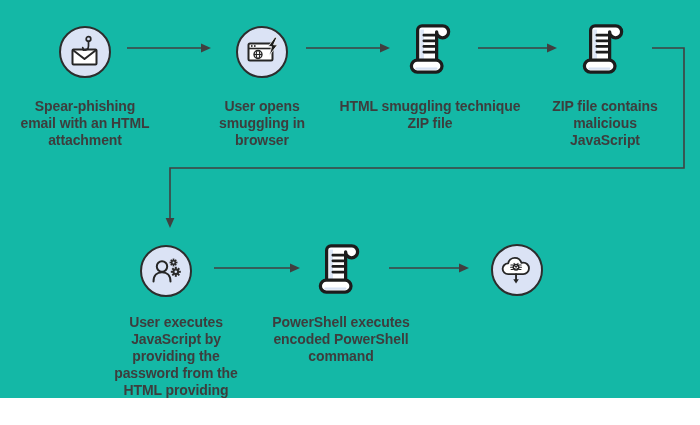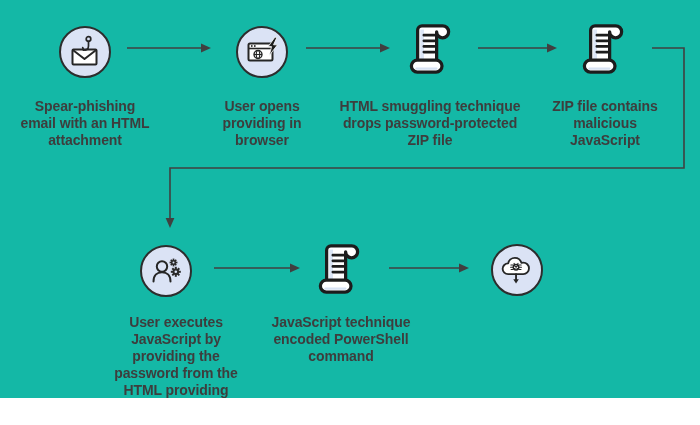--- a/index.html
+++ b/index.html
@@ -71,38 +71,37 @@
         <circle cx="10.8" cy="12" r="0.9" fill="#262626" stroke="none"></circle>
         <circle cx="14" cy="20.5" r="4" stroke-width="1.4"></circle>
         <path d="M10 20.5 H18" stroke-width="1.1"></path>
         <ellipse cx="14" cy="20.5" rx="1.7" ry="4" stroke-width="1.1"></ellipse>
       </g>
       <path d="M31 3 L24.2 12.6 h3.4 l-2.3 8.9 8.2 -10.7 h-4 L32.8 3.7 Z" fill="#1d1d1d" stroke="#ffffff" stroke-width="0.8"></path>
     </svg>
   </div>
   <div class="caption" style="left:162px;top:98px">
     <div>User opens</div>
-    <div>providing in</div>
+    <div>smuggling in</div>
     <div>browser</div>
   </div>
 
   <div class="node" style="left:407px;top:22px">
     <svg width="50" height="55" viewBox="0 0 40 44">
       <g stroke="#1c1c1c" stroke-width="2.6" stroke-linejoin="round" stroke-linecap="round">
         <path d="M12 3 H28.5 a4.8 4.8 0 1 1 -4.8 4.8 V35 H8.5 V6.5 A3.5 3.5 0 0 1 12 3 Z" fill="#ffffff"></path>
         <path d="M10.6 6 h3 v27 h-3 z" fill="#dce6f6" stroke="none"></path>
         <path d="M13.5 10.5 H22 M13.5 15 H22 M13.5 19.5 H22 M13.5 24 H22" stroke-width="2.2" fill="none"></path>
         <rect x="3.5" y="30.5" width="24.5" height="9.5" rx="4.75" fill="#ffffff"></rect>
         <path d="M7.5 37.2 H23.5" stroke="#d7e2f3" stroke-width="1.8" fill="none"></path>
       </g>
     </svg>
   </div>
   <div class="caption" style="left:325px;top:98px;width:210px">
     <div>HTML smuggling technique</div>
-    <div>drops password-protected</div>
     <div>ZIP file</div>
   </div>
 
   <div class="node" style="left:580px;top:22px">
     <svg width="50" height="55" viewBox="0 0 40 44">
       <g stroke="#1c1c1c" stroke-width="2.6" stroke-linejoin="round" stroke-linecap="round">
         <path d="M12 3 H28.5 a4.8 4.8 0 1 1 -4.8 4.8 V35 H8.5 V6.5 A3.5 3.5 0 0 1 12 3 Z" fill="#ffffff"></path>
         <path d="M10.6 6 h3 v27 h-3 z" fill="#dce6f6" stroke="none"></path>
         <path d="M13.5 10.5 H22 M13.5 15 H22 M13.5 19.5 H22 M13.5 24 H22" stroke-width="2.2" fill="none"></path>
         <rect x="3.5" y="30.5" width="24.5" height="9.5" rx="4.75" fill="#ffffff"></rect>
@@ -155,21 +154,21 @@
       <g stroke="#1c1c1c" stroke-width="2.6" stroke-linejoin="round" stroke-linecap="round">
         <path d="M12 3 H28.5 a4.8 4.8 0 1 1 -4.8 4.8 V35 H8.5 V6.5 A3.5 3.5 0 0 1 12 3 Z" fill="#ffffff"></path>
         <path d="M10.6 6 h3 v27 h-3 z" fill="#dce6f6" stroke="none"></path>
         <path d="M13.5 10.5 H22 M13.5 15 H22 M13.5 19.5 H22 M13.5 24 H22" stroke-width="2.2" fill="none"></path>
         <rect x="3.5" y="30.5" width="24.5" height="9.5" rx="4.75" fill="#ffffff"></rect>
         <path d="M7.5 37.2 H23.5" stroke="#d7e2f3" stroke-width="1.8" fill="none"></path>
       </g>
     </svg>
   </div>
   <div class="caption" style="left:241px;top:314px">
-    <div>JavaScript technique</div>
+    <div>PowerShell executes</div>
     <div>encoded PowerShell</div>
     <div>command</div>
   </div>
 
   <div class="node circle" style="left:490.5px;top:243.5px">
     <svg width="37" height="37" viewBox="0 0 40 40">
       <g stroke="#262626" fill="none" stroke-width="2" stroke-linejoin="round" stroke-linecap="round">
         <path d="M11 25 C7.7 25 5 22.4 5 19.2 C5 16 7.7 13.4 11 13.4 C11.6 10 14.6 7.4 18.2 7.4 C21.6 7.4 24.4 9.7 25.3 12.8 C25.9 12.6 26.6 12.5 27.3 12.5 C30.7 12.5 33.5 15.3 33.5 18.7 C33.5 22.2 30.7 25 27.3 25 Z" fill="#ffffff"></path>
         <g>
           <circle cx="19.5" cy="17.6" r="3" stroke-width="1.5"></circle>

